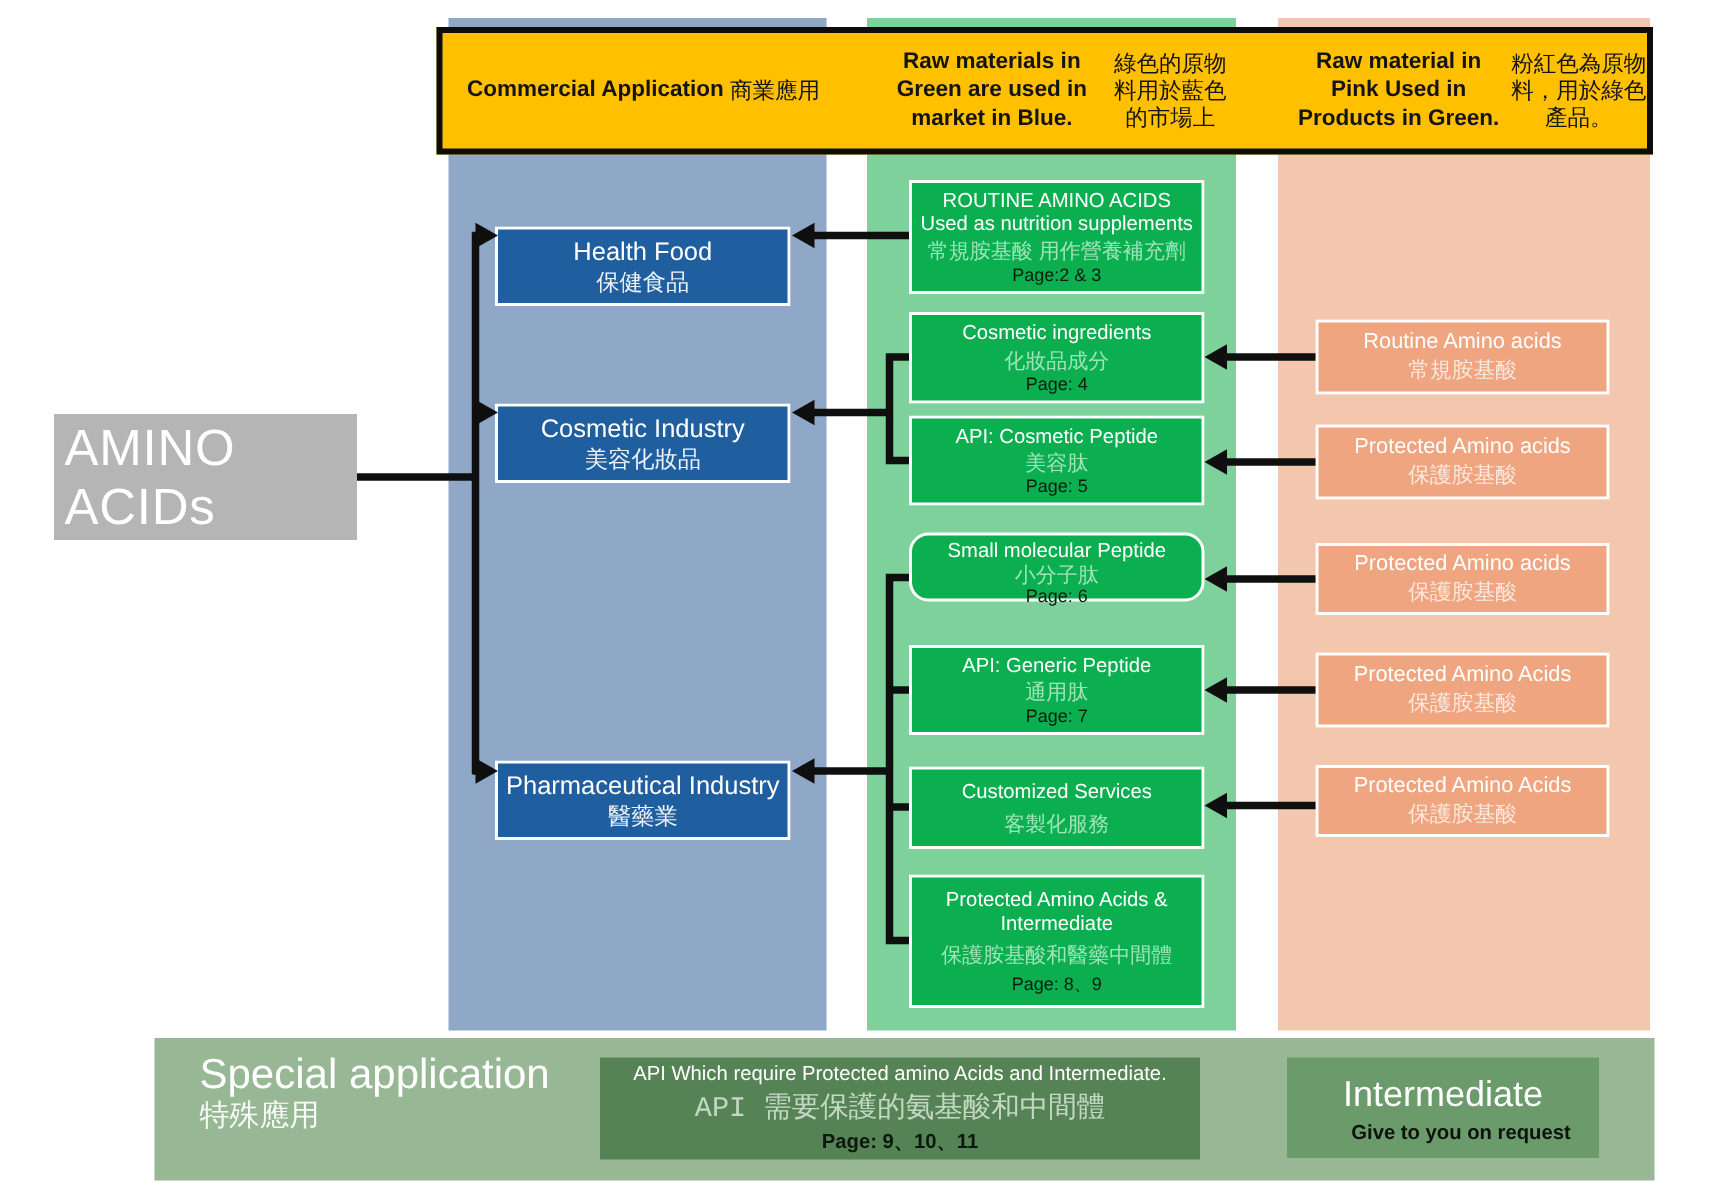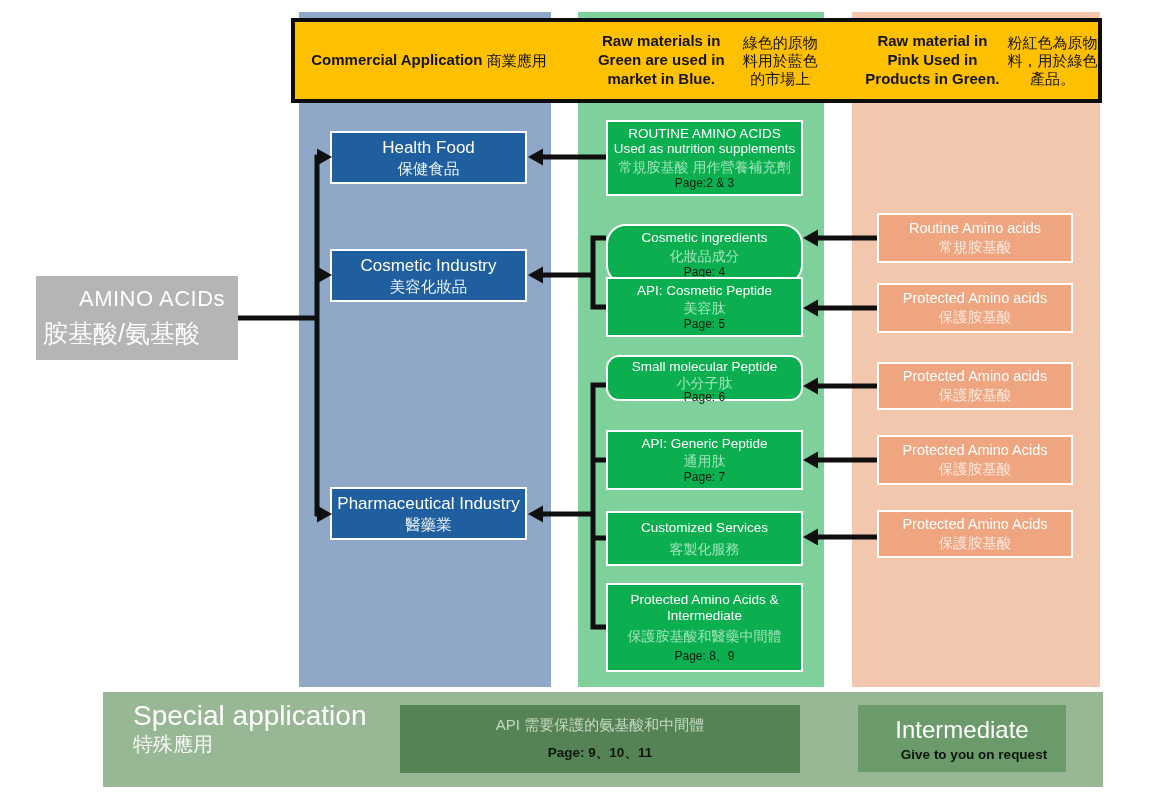--- a/index.html
+++ b/index.html
@@ -17,50 +17,50 @@
   .legend{position:absolute;left:291px;top:18px;width:811px;height:85px;background:#ffc000;border:4px solid #0d0d0d;display:flex;}
   .legend-cell{position:absolute;top:0;height:100%;display:flex;flex-direction:row;justify-content:space-evenly;align-items:center;text-align:center;color:#141414;padding:2px 4px;}
   .legend-cell .en{font-weight:bold;font-size:15px;line-height:1.25;}
   .legend-cell .zh{font-size:15px;line-height:1.2;}
   .lc1{left:8px;width:252px;}
   .lc2{left:287px;width:246px;}
   .lc3{left:561px;width:248px;}
 
   
   .root-node{position:absolute;left:36px;top:276px;width:202px;height:84px;background:#b5b5b5;color:#ffffff;display:flex;flex-direction:column;justify-content:space-evenly;padding:4px 2px 4px 7px;}
-  .root-node .en{font-size:22px;letter-spacing:.5px;margin-left:36px;}
+  .root-node .en{font-size:34px;letter-spacing:.5px;}
   .root-node .zh{font-size:25px;color:rgba(255,255,255,.96);}
 
   
   .node{position:absolute;display:flex;flex-direction:column;justify-content:space-evenly;align-items:center;text-align:center;border:2.5px solid #ffffff;color:#ffffff;padding:2px 3px;}
   .node .en{line-height:1.15;}
   .node .zh{line-height:1.15;}
   .node .page{line-height:1.1;}
 
-  .blue-node{left:330px;width:197px;background:#1f5f9f;}
+  .blue-node{left:330px;width:197px;background:#1f5f9f;margin-top:20px;}
   .blue-node .en{font-size:17px;}
   .blue-node .zh{font-size:15.5px;color:rgba(255,255,255,.92);}
 
   .green-node{left:606px;width:197px;background:#0caf50;}
   .green-node .en{font-size:13.5px;color:#ffffff;}
   .green-node .zh{font-size:14px;color:rgba(235,255,240,.66);}
   .green-node .page{font-size:12px;color:#0c1d10;font-weight:400;}
 
   .pink-node{left:877px;width:196px;background:#efa57f;}
   .pink-node .en{font-size:14.5px;}
   .pink-node .zh{font-size:14.5px;color:rgba(255,255,255,.75);}
 
   
   .special-bar{position:absolute;left:103px;top:692px;width:1000px;height:95px;background:#98b795;}
   .special-title{position:absolute;left:30px;top:8px;color:#ffffff;}
   .special-title .en{font-size:28px;line-height:1.15;display:block;}
   .special-title .zh{font-size:20px;line-height:1.25;display:block;color:rgba(255,255,255,.93);}
   .api-box{position:absolute;left:297px;top:13px;width:400px;height:68px;background:#568356;color:#ffffff;display:flex;flex-direction:column;justify-content:space-evenly;align-items:center;text-align:center;padding:2px 4px;}
   .api-box .en{font-size:13.5px;}
-  .api-box .zh{font-size:15px;color:rgba(235,250,235,.72);}
+  .api-box .zh{font-size:19px;color:rgba(235,250,235,.72);font-family:Liberation Mono, monospace;}
   .api-box .page{font-size:13.5px;color:#0d180d;font-weight:600;}
   .inter-box{position:absolute;left:755px;top:13px;width:208px;height:67px;background:#6b9a6b;display:flex;flex-direction:column;justify-content:center;align-items:center;text-align:center;gap:3px;}
   .inter-box .en{font-size:24px;color:#ffffff;}
   .inter-box .note{font-size:13.5px;color:#0c130c;font-weight:bold;margin-left:24px;}
 
   
   #connectors{position:absolute;left:0;top:0;width:1156px;height:800px;pointer-events:none;}
   #connectors path, #connectors line{stroke:#0f0f0f;stroke-width:5;fill:none;}
   #connectors polygon{fill:#0f0f0f;stroke:none;}
 </style>
@@ -104,21 +104,21 @@
   <div class="node blue-node" style="top:487px;height:53px;">
     <span class="en">Pharmaceutical Industry</span>
     <span class="zh">醫藥業</span>
   </div>
 
   <div class="node green-node" style="top:120px;height:76px;">
     <span class="en">ROUTINE AMINO ACIDS Used as nutrition supplements</span>
     <span class="zh">常規胺基酸 用作營養補充劑</span>
     <span class="page">Page:2 &amp; 3</span>
   </div>
-  <div class="node green-node" style="top:224px;height:61px;border-radius:20px;">
+  <div class="node green-node" style="top:208px;height:61px;">
     <span class="en">Cosmetic ingredients</span>
     <span class="zh">化妝品成分</span>
     <span class="page">Page: 4</span>
   </div>
   <div class="node green-node" style="top:277px;height:60px;">
     <span class="en">API: Cosmetic Peptide</span>
     <span class="zh">美容肽</span>
     <span class="page">Page: 5</span>
   </div>
   <div class="node green-node" style="top:355px;height:46px;border-radius:13px;">
@@ -161,20 +161,21 @@
     <span class="en">Protected Amino Acids</span>
     <span class="zh">保護胺基酸</span>
   </div>
 
   <div class="special-bar">
     <div class="special-title">
       <span class="en">Special application</span>
       <span class="zh">特殊應用</span>
     </div>
     <div class="api-box">
+      <span class="en">API Which require Protected amino Acids and Intermediate.</span>
       <span class="zh">API 需要保護的氨基酸和中間體</span>
       <span class="page">Page: 9、10、11</span>
     </div>
     <div class="inter-box">
       <span class="en">Intermediate</span>
       <span class="note">Give to you on request</span>
     </div>
   </div>
 
   <svg id="connectors" viewBox="0 0 1156 800" xmlns="http://www.w3.org/2000/svg">

